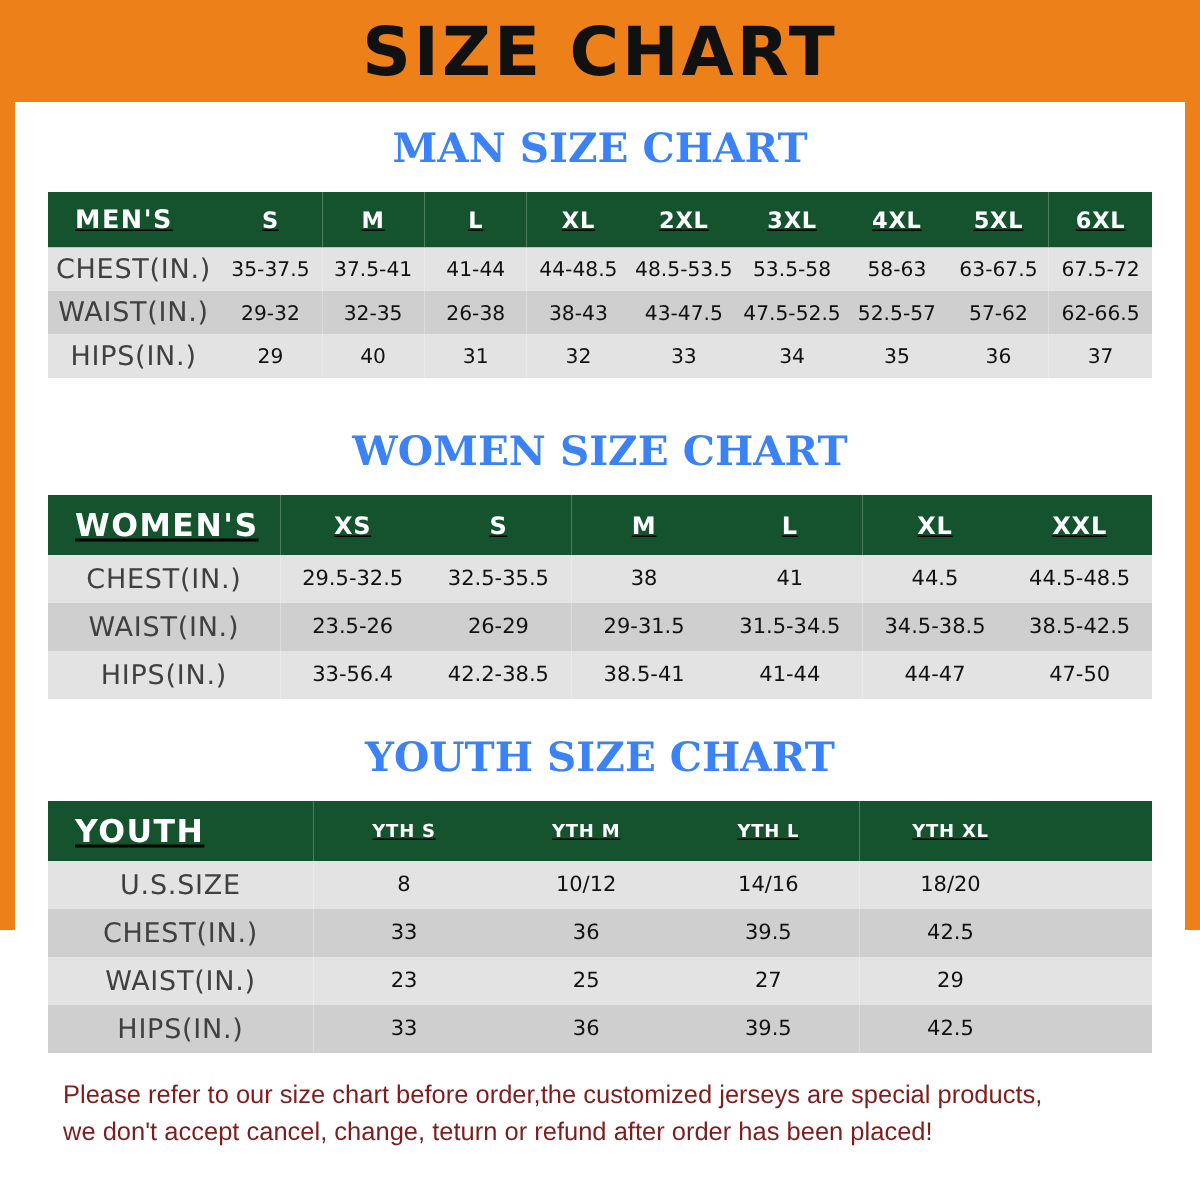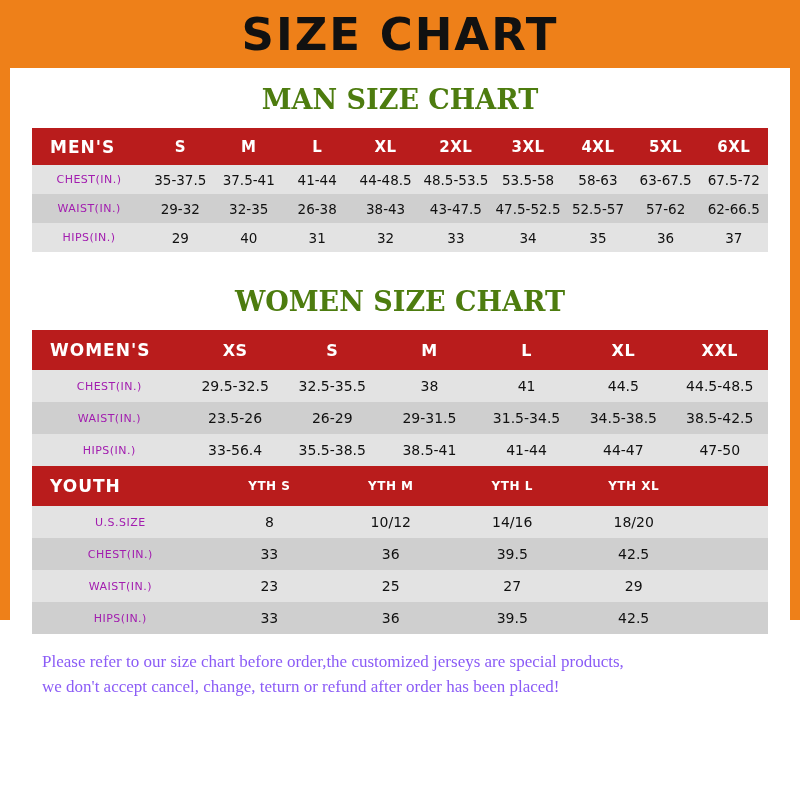--- a/index.html
+++ b/index.html
@@ -44,40 +44,41 @@
     flex: 1 1 auto;
     padding: 0 22px;
     box-sizing: border-box;
     background: #ffffff;
   }
   .section-title {
     text-align: center;
     font-family: "DejaVu Serif", serif;
     font-weight: bold;
     font-size: 27px;
-    color: #4d7c0f;
+    color: #3b82f6;
     letter-spacing: 0px;
   }
   .t1 { margin-top: 16px; margin-bottom: 13px; }
   .t2 { margin-top: 34px; margin-bottom: 13px; }
   .t3 { margin-top: 24px; margin-bottom: 13px; }
 
   table.chart {
     width: 100%;
     border-collapse: collapse;
     table-layout: fixed;
   }
   table.chart th, table.chart td {
     text-align: center;
     vertical-align: middle;
     font-family: "DejaVu Sans", sans-serif;
   }
   
   table.chart thead tr {
-    background: #b91c1c;
+    background: #14532d;
+    text-decoration: underline;
   }
   table.chart thead th {
     color: #ffffff;
     font-weight: bold;
     font-size: 15px;
     height: 35px;
     letter-spacing: 0.5px;
   }
   table.chart thead th.rowhead {
     text-align: left;
@@ -85,41 +86,41 @@
     font-size: 17px;
     letter-spacing: 1px;
   }
   table.chart tbody td {
     font-size: 13.5px;
     color: #111111;
     height: 27px;
   }
   table.chart tbody td.rowhead {
     text-align: center;
-    font-size: 11px;
+    font-size: 18px;
     letter-spacing: 0.5px;
-    color: #a21caf;
+    color: #404040;
   }
   table.chart tbody tr.odd { background: #e3e3e3; }
   table.chart tbody tr.even { background: #cfcfcf; }
 
   
   table.women thead th { height: 38px; font-size: 16px; }
-  table.women thead th.rowhead { font-size: 17px; }
+  table.women thead th.rowhead { font-size: 21px; }
   table.women tbody td { height: 30px; font-size: 14px; }
 
   table.youth thead th { height: 38px; font-size: 12px; }
-  table.youth thead th.rowhead { font-size: 17px; }
+  table.youth thead th.rowhead { font-size: 21px; }
   table.youth tbody td { height: 30px; font-size: 14px; }
 
   .note {
     margin-top: 16px;
     padding: 0 8px 0 10px;
-    color: #8b5cf6;
-    font-family: Liberation Serif, serif;
+    color: #7f1d1d;
+    font-family: Liberation Sans, sans-serif;
     font-size: 17px;
     line-height: 1.45;
     text-align: left;
   }
   .note div { white-space: nowrap; }
 </style>
 </head>
 <body>
 
 <div class="page">
@@ -235,29 +236,30 @@
           <td>23.5-26</td>
           <td>26-29</td>
           <td>29-31.5</td>
           <td>31.5-34.5</td>
           <td>34.5-38.5</td>
           <td>38.5-42.5</td>
         </tr>
         <tr class="odd">
           <td class="rowhead">HIPS(IN.)</td>
           <td>33-56.4</td>
-          <td>35.5-38.5</td>
+          <td>42.2-38.5</td>
           <td>38.5-41</td>
           <td>41-44</td>
           <td>44-47</td>
           <td>47-50</td>
         </tr>
       </tbody>
     </table>
 
+    <div class="section-title t3">YOUTH SIZE CHART</div>
     <table class="chart youth">
       <colgroup>
         <col style="width:24%">
           <col style="width:16.5%">
           <col style="width:16.5%">
           <col style="width:16.5%">
           <col style="width:16.5%">
           <col style="width:10%">
       </colgroup>
       <thead>

